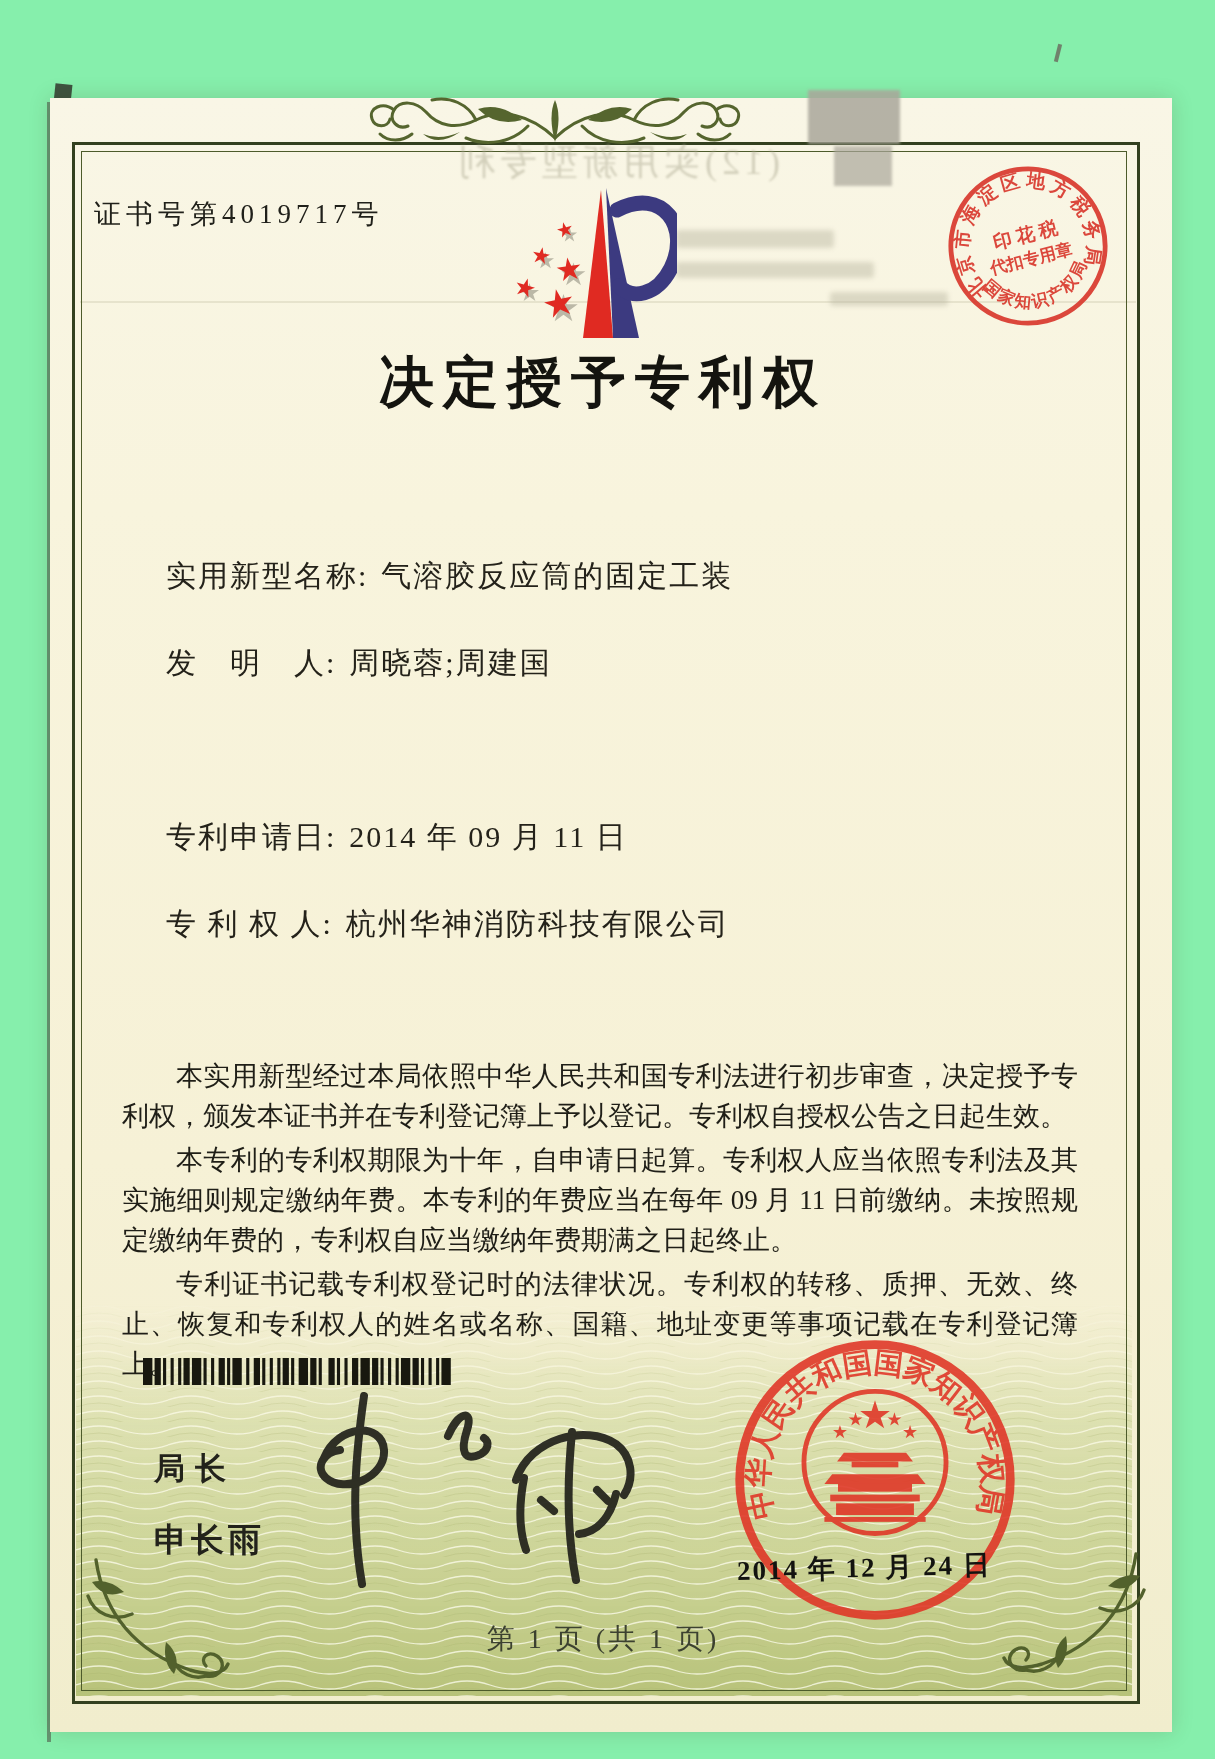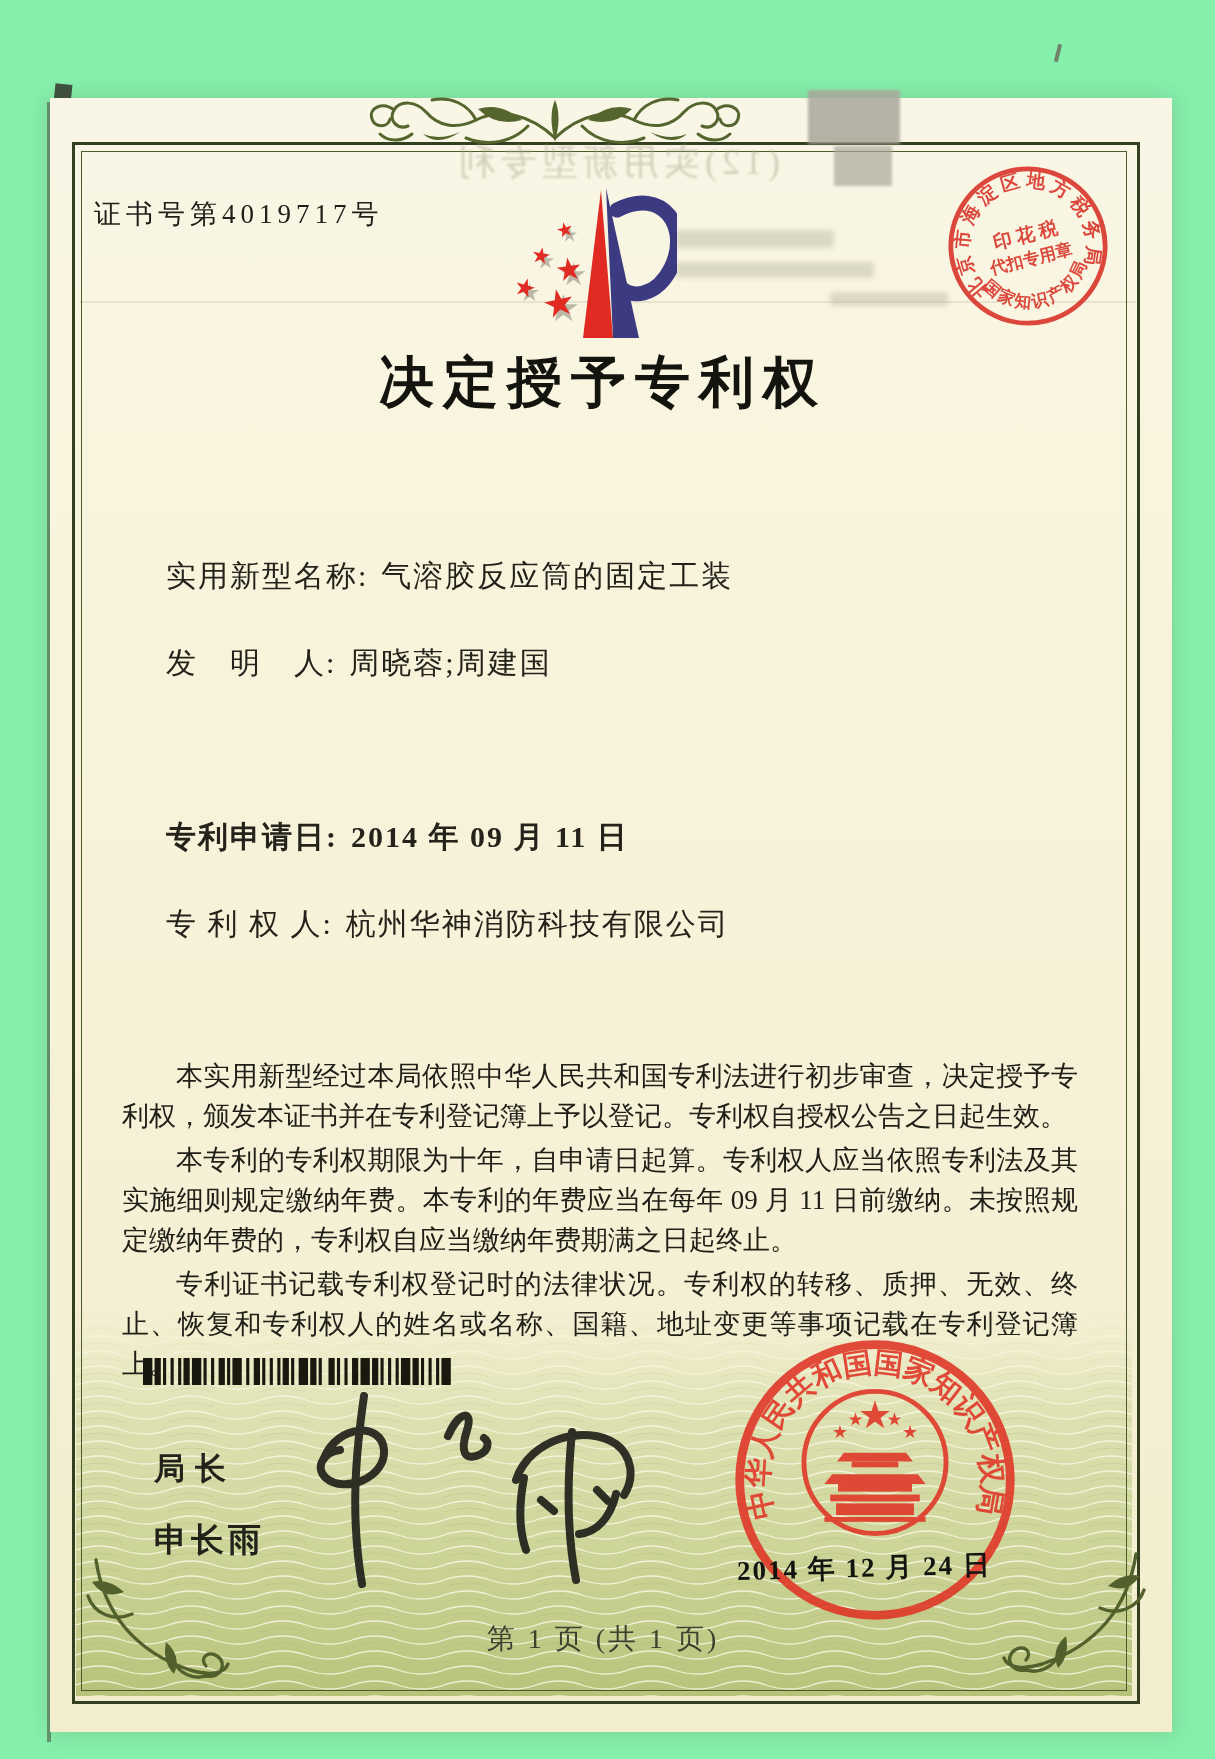--- a/index.html
+++ b/index.html
@@ -41,21 +41,21 @@
   .gb1{left:808px;top:90px;width:92px;height:54px;opacity:.85;}
   .gb2{left:834px;top:146px;width:58px;height:40px;opacity:.7;}
   .cert-title{
     left:72px;top:346px;width:1062px;text-align:center;
     font-size:55px;font-weight:bold;letter-spacing:9px;color:#14140f;white-space:nowrap;
   }
   .field{
     left:120px;font-size:30px;color:#24221a;letter-spacing:2px;white-space:nowrap;margin-left:46px;
   }
   .field .val{margin-left:13px;}
-  .f0{top:556px;} .f1{top:643px;} .f2{top:730px;} .f3{top:817px;font-weight:bold;} .f4{top:904px;} .f5{top:991px;}
+  .f0{top:556px;} .f1{top:643px;} .f2{top:730px;} .f3{top:817px;} .f4{top:904px;} .f5{top:991px;}
   .paras{
     left:118px;top:1052px;width:964px;font-size:27px;line-height:40px;
     color:#1f1e17;text-align:justify;
   }
   .paras p{margin:4px;text-indent:2em;}
   .barcode{left:143px;top:1358px;}
   .director-label{left:154px;top:1448px;font-size:31px;letter-spacing:10px;color:#22221b;font-weight:bold;}
   .director-name{left:154px;top:1518px;font-size:33px;letter-spacing:4px;color:#22221b;font-weight:bold;}
   .signature{left:278px;top:1382px;}
   .office-seal{left:729px;top:1334px;}

